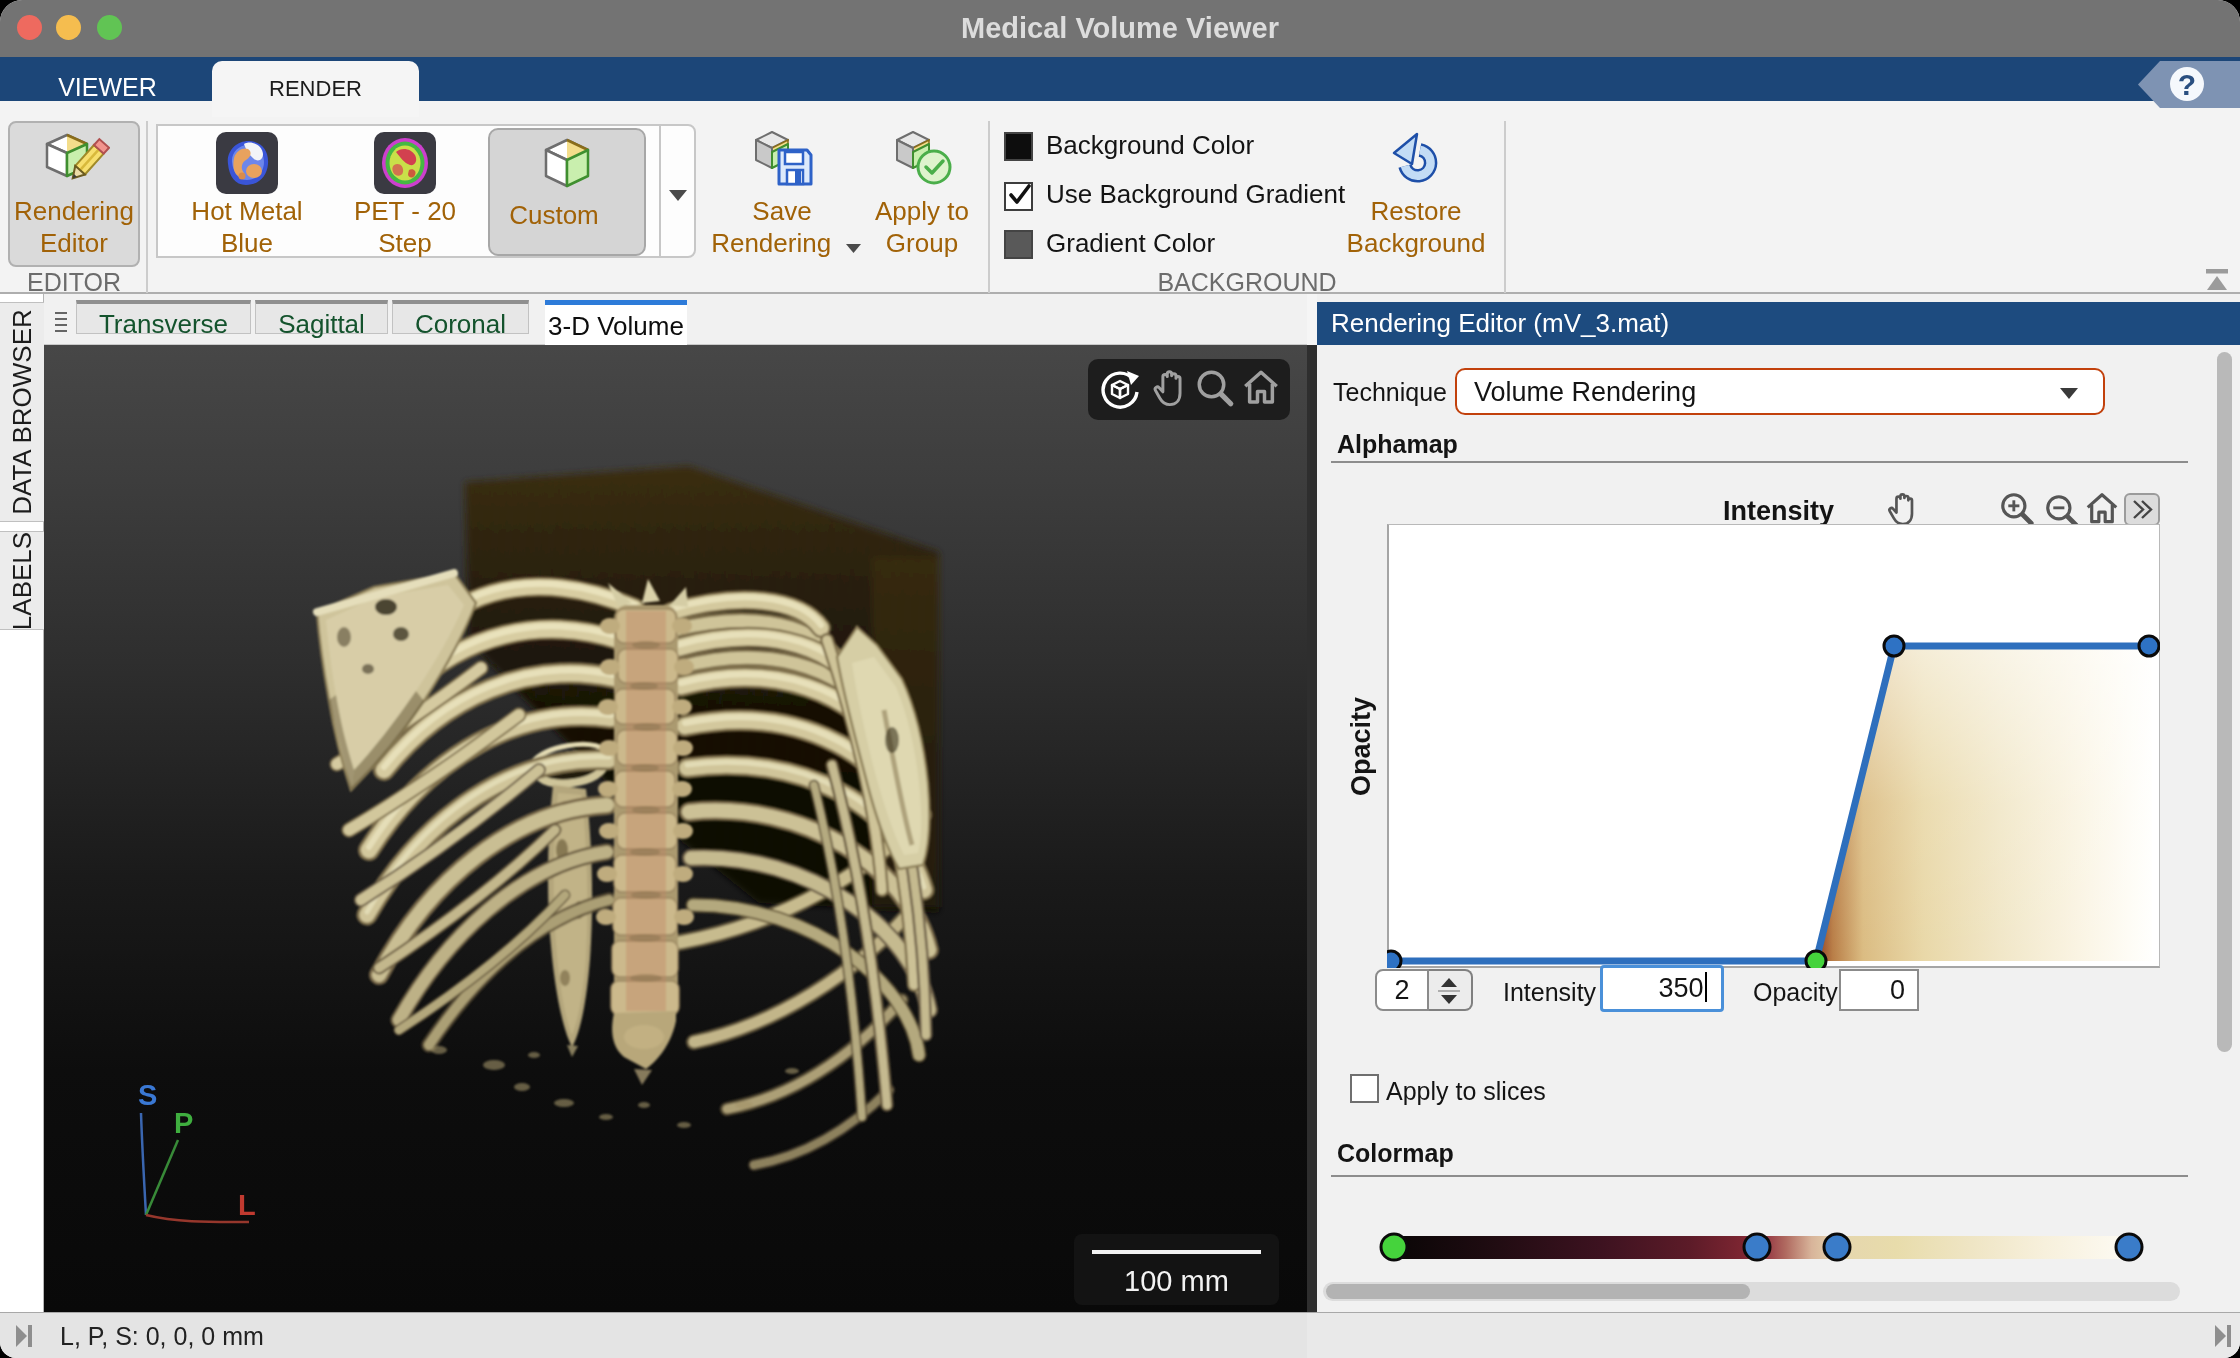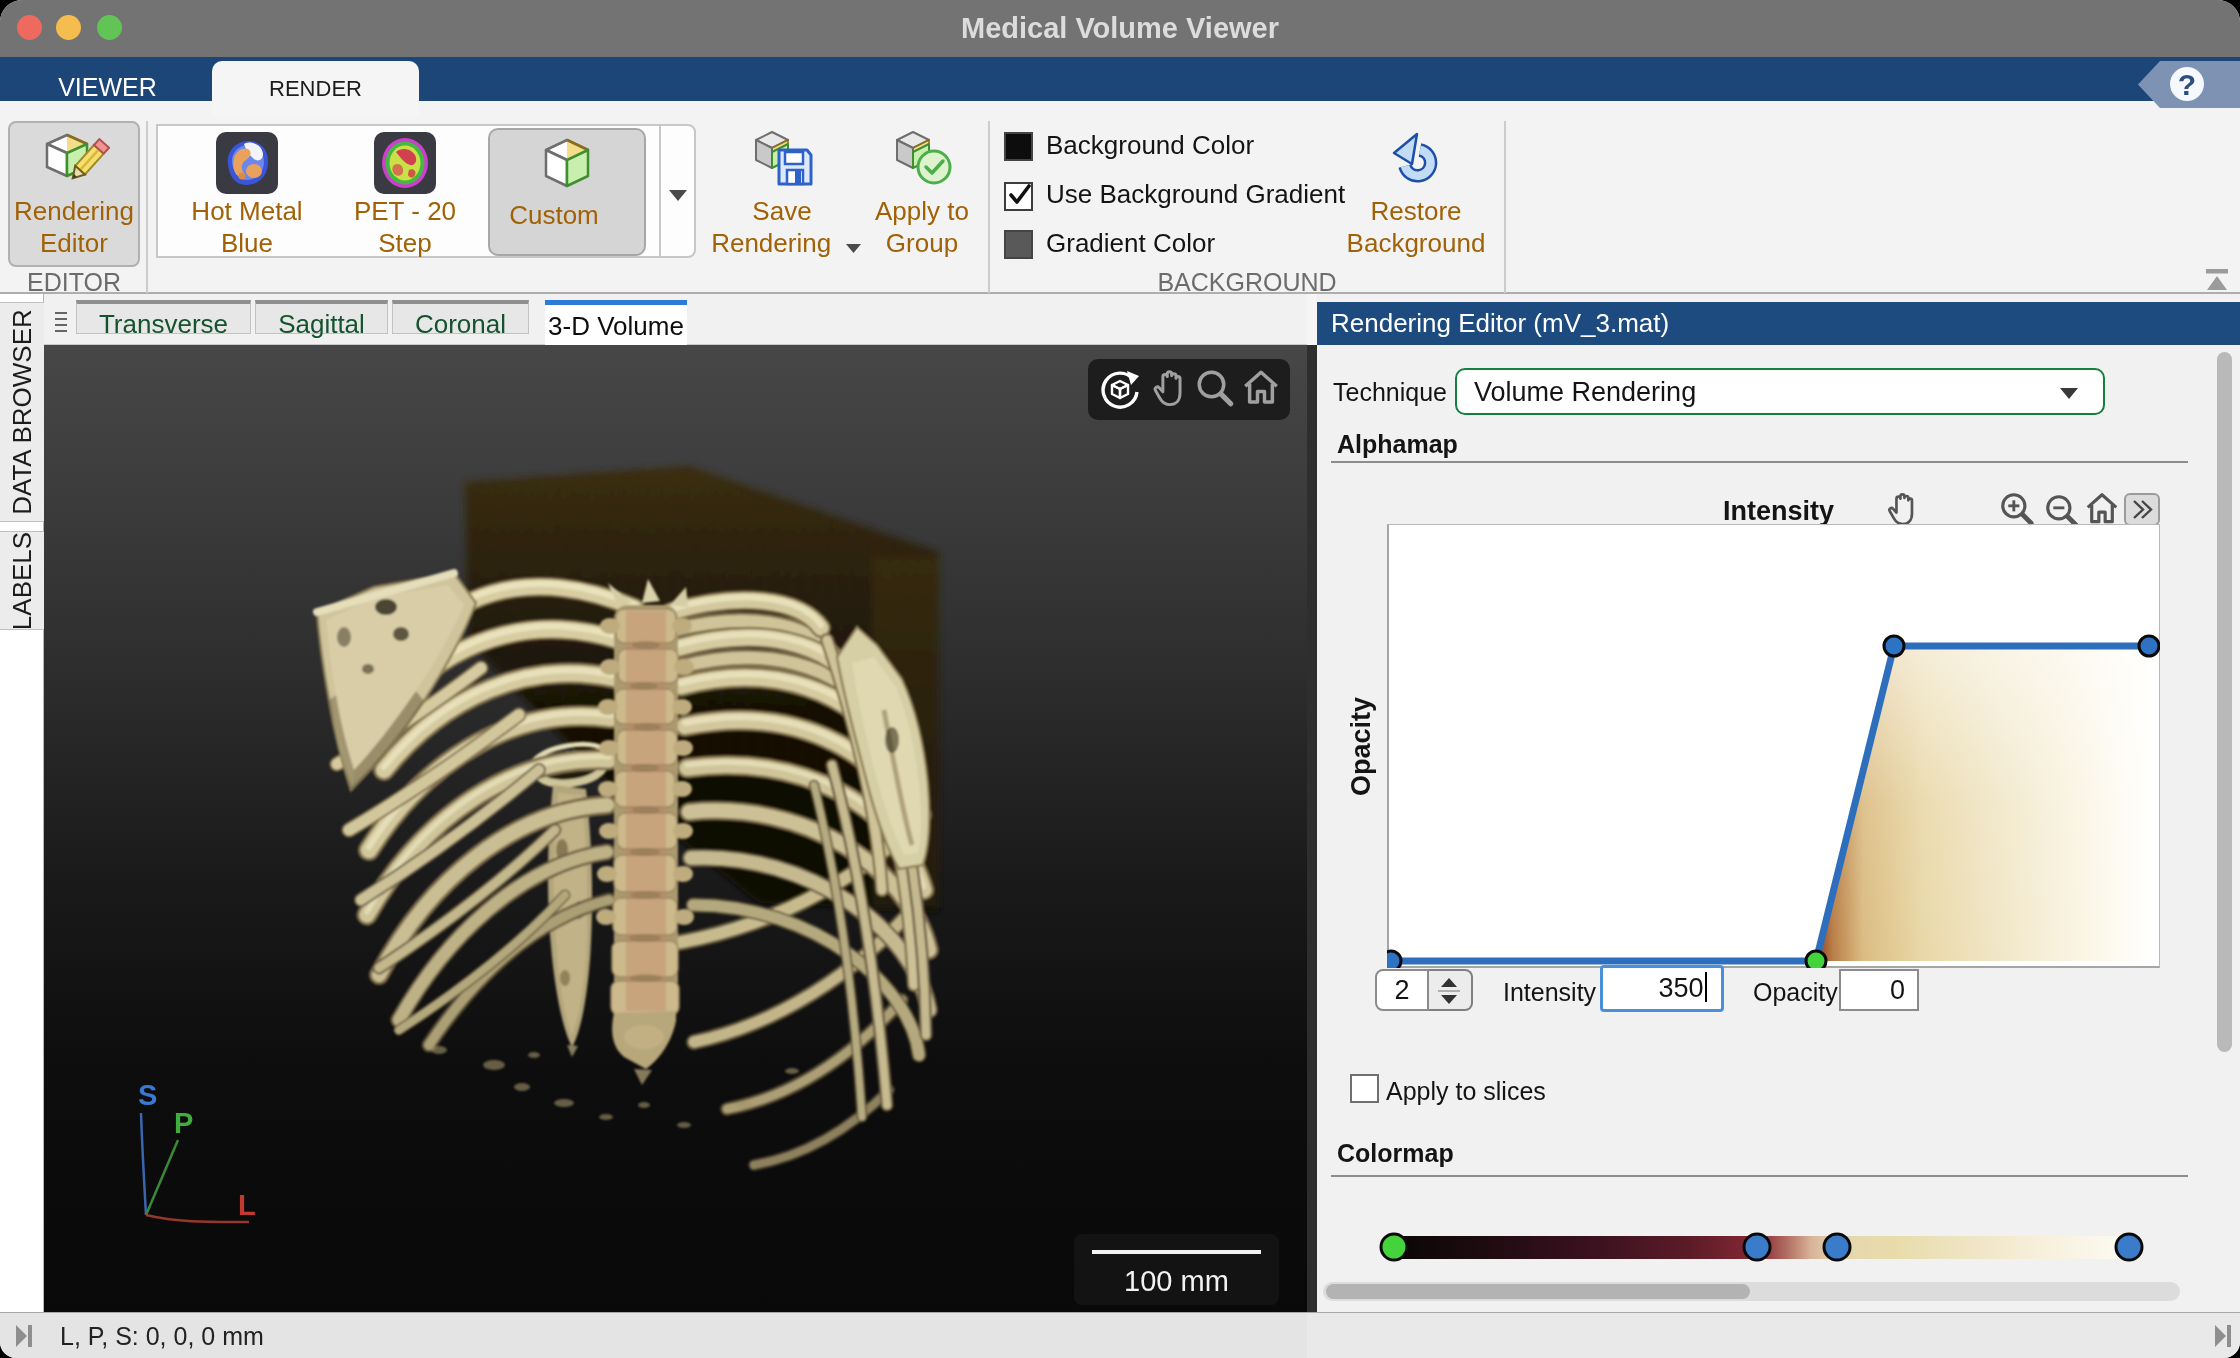--- a/index.html
+++ b/index.html
@@ -467,21 +467,21 @@
     <div class="abs" style="left:1030px; top:920px; width:205px; height:34px; color:#f2f2f2; font-size:29px; text-align:center;">100 mm</div>
   </div>
 
   <div class="pnotch"></div>
   <div class="pnotch2"></div>
   <div class="pborder"></div>
   <div class="rpanel">
     <div class="rphead">Rendering Editor (mV_3.mat)</div>
 
     <div class="rlabel" style="left:16px; top:84px;">Technique</div>
-    <div class="abs" style="left:138px; top:74px; width:650px; height:47px; background:#fff; border:2px solid #15803d; border-radius:10px;">
+    <div class="abs" style="left:138px; top:74px; width:650px; height:47px; background:#fff; border:2px solid #c2410c; border-radius:10px;">
       <div style="position:absolute; left:17px; top:7px; font-size:27px; color:#141414;">Volume Rendering</div>
       <svg style="position:absolute; right:25px; top:18px;" width="18" height="11" viewBox="0 0 18 11">
           <path d="M0,0 L18,0 L9,11 Z" fill="#3a3a3a"></path>
         </svg>
     </div>
     <div class="blabel" style="left:20px; top:136px;">Alphamap</div>
     <div class="sep" style="left:14px; top:167px; width:857px;"></div>
     <div class="blabel" style="left:406px; top:202px; font-size:27px;">Intensity</div>
 
     <svg class="abs" style="left:566px; top:196px;" width="38" height="38" viewBox="0 0 24 24">

